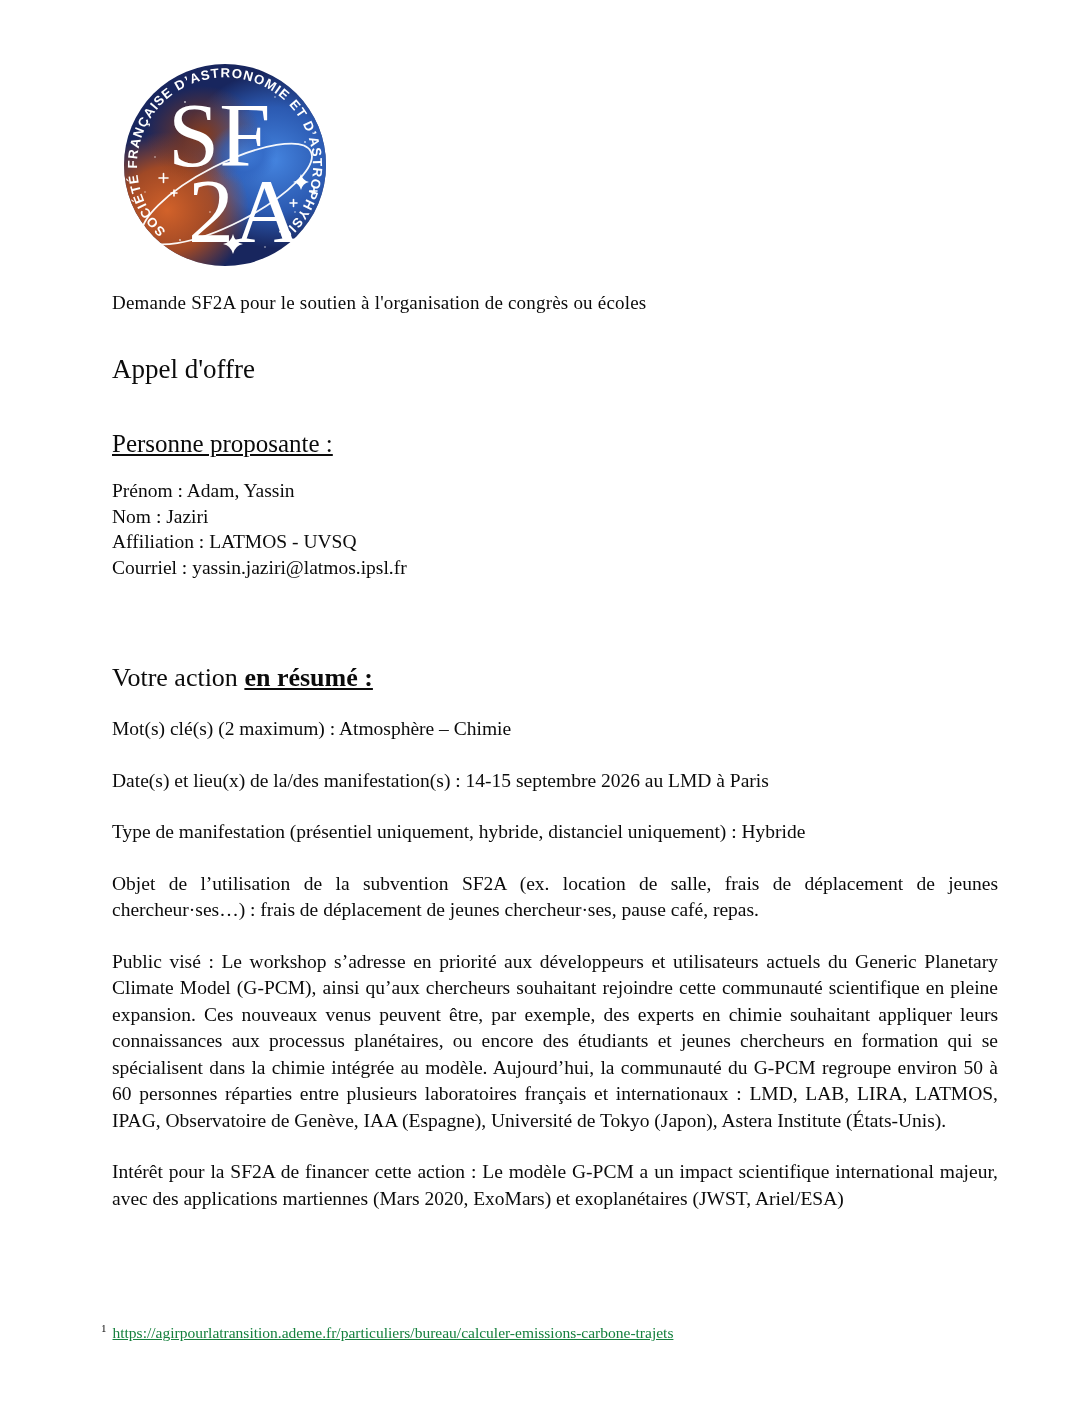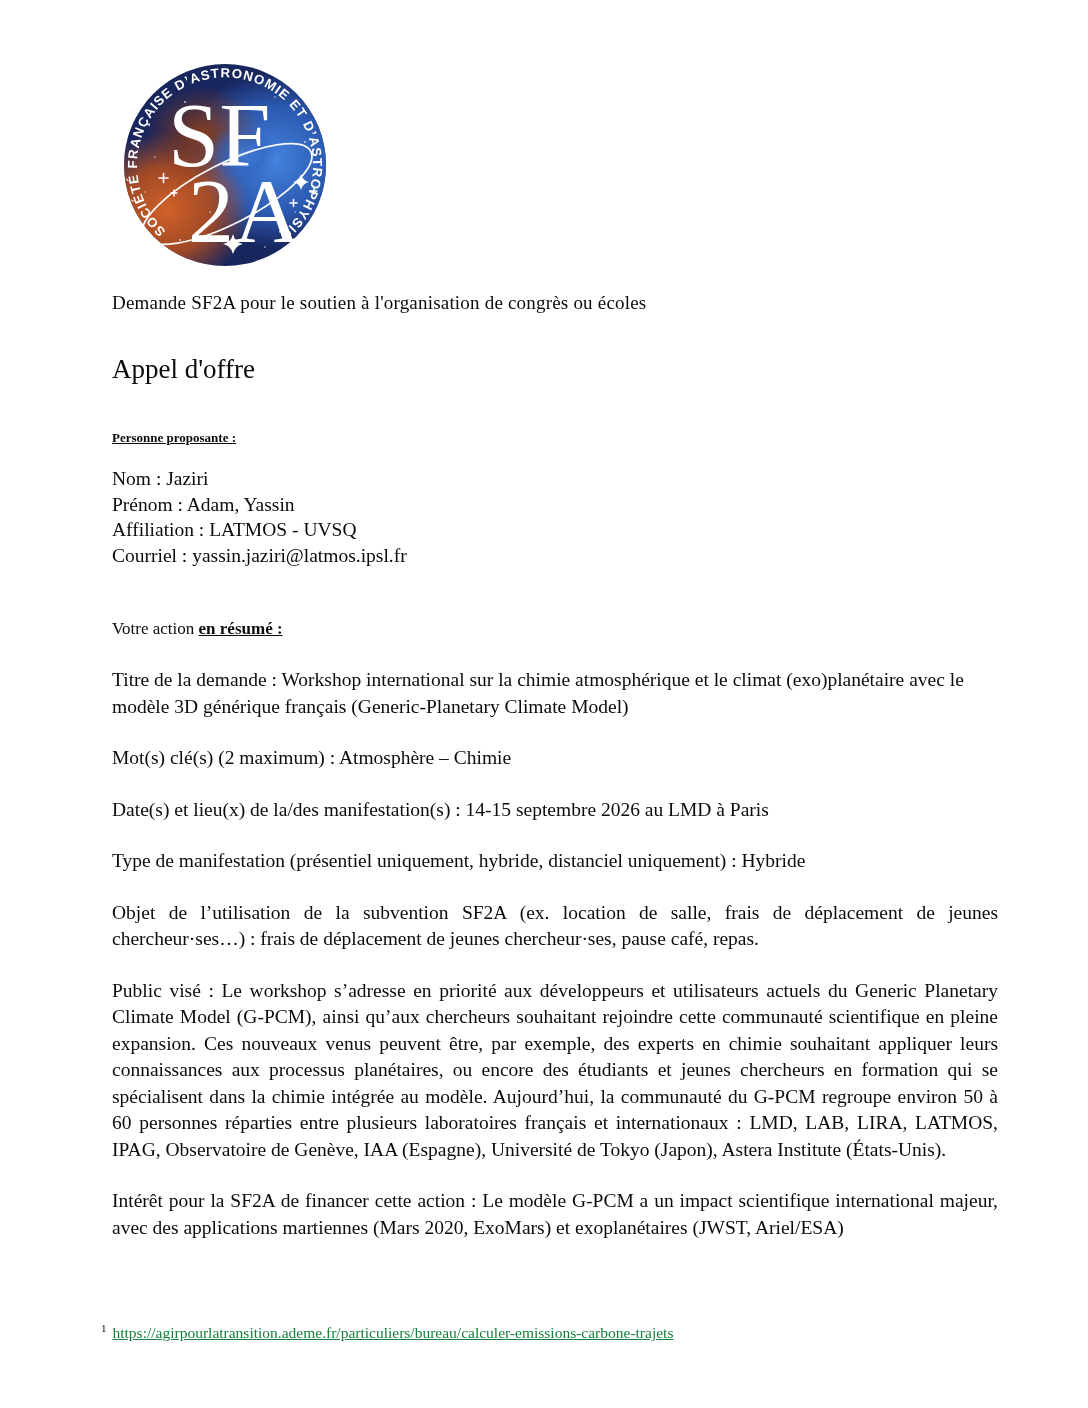--- a/index.html
+++ b/index.html
@@ -21,28 +21,28 @@
     font-size:19px; font-weight:normal; letter-spacing:0.2px;
     margin:16px 0 0 0; line-height:30px;
   }
   h2.doc-subtitle {
     font-size:27px; font-weight:normal;
     margin:36px 0 0 0; line-height:30px;
   }
 
   .section-heading {
     margin-top:46px;
-    font-size:13px; font-weight:bold;
+    font-size:25px; font-weight:normal;
     text-decoration:underline;
   }
   .proposer-lines { margin-top:20px; }
   .proposer-lines div { font-size:19.5px; line-height:25.5px; }
 
   .summary-heading {
-    margin-top:48px; font-size:17px; line-height:26px;
+    margin-top:85px; font-size:26px; line-height:26px;
   }
   .summary-heading .emph { font-weight:bold; text-decoration:underline; }
 
   p.field {
     font-size:19.5px; line-height:26.5px;
     margin:25px 0 0 0;
   }
   p.justify { text-align:justify; }
   p.no-gap { margin-top:0; }
 
@@ -138,29 +138,28 @@
       </svg>
     </div>
 
     <h1 class="doc-title">Demande SF2A pour le soutien à l'organisation de congrès ou écoles</h1>
 
     <h2 class="doc-subtitle">Appel d'offre</h2>
 
     <div class="section-heading">Personne proposante :</div>
 
     <div class="proposer-lines">
+      <div>Prénom : Adam, Yassin</div>
       <div>Nom : Jaziri</div>
-      <div>Prénom : Adam, Yassin</div>
       <div>Affiliation : LATMOS - UVSQ</div>
       <div>Courriel : yassin.jaziri@latmos.ipsl.fr</div>
     </div>
 
     <div class="summary-heading"><span>Votre action </span><span class="emph">en résumé :</span></div>
 
-    <p class="field">Titre de la demande : Workshop international sur la chimie atmosphérique et le climat (exo)planétaire avec le modèle 3D générique français (Generic-Planetary Climate Model)</p>
 
     <p class="field">Mot(s) clé(s) (2 maximum) : Atmosphère – Chimie</p>
 
     <p class="field">Date(s) et lieu(x) de la/des manifestation(s) : 14-15 septembre 2026 au LMD à Paris</p>
 
     <p class="field">Type de manifestation (présentiel uniquement, hybride, distanciel uniquement) : Hybride</p>
 
     <p class="field justify">Objet de l’utilisation de la subvention SF2A (ex. location de salle, frais de déplacement de jeunes chercheur·ses…) : frais de déplacement de jeunes chercheur·ses, pause café, repas.</p>
 
     <p class="field justify">Public visé : Le workshop s’adresse en priorité aux développeurs et utilisateurs actuels du Generic Planetary Climate Model (G-PCM), ainsi qu’aux chercheurs souhaitant rejoindre cette communauté scientifique en pleine expansion. Ces nouveaux venus peuvent être, par exemple, des experts en chimie souhaitant appliquer leurs connaissances aux processus planétaires, ou encore des étudiants et jeunes chercheurs en formation qui se spécialisent dans la chimie intégrée au modèle. Aujourd’hui, la communauté du G-PCM regroupe environ 50 à 60 personnes réparties entre plusieurs laboratoires français et internationaux : LMD, LAB, LIRA, LATMOS, IPAG, Observatoire de Genève, IAA (Espagne), Université de Tokyo (Japon), Astera Institute (États-Unis).</p>

